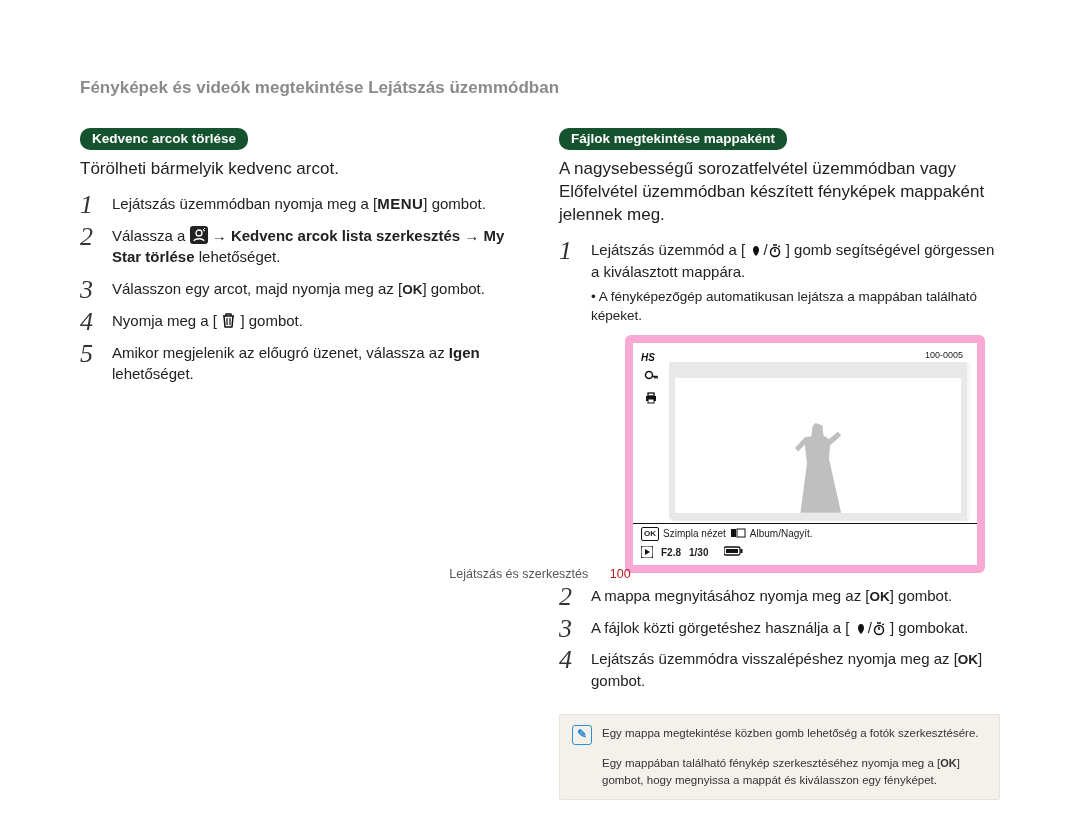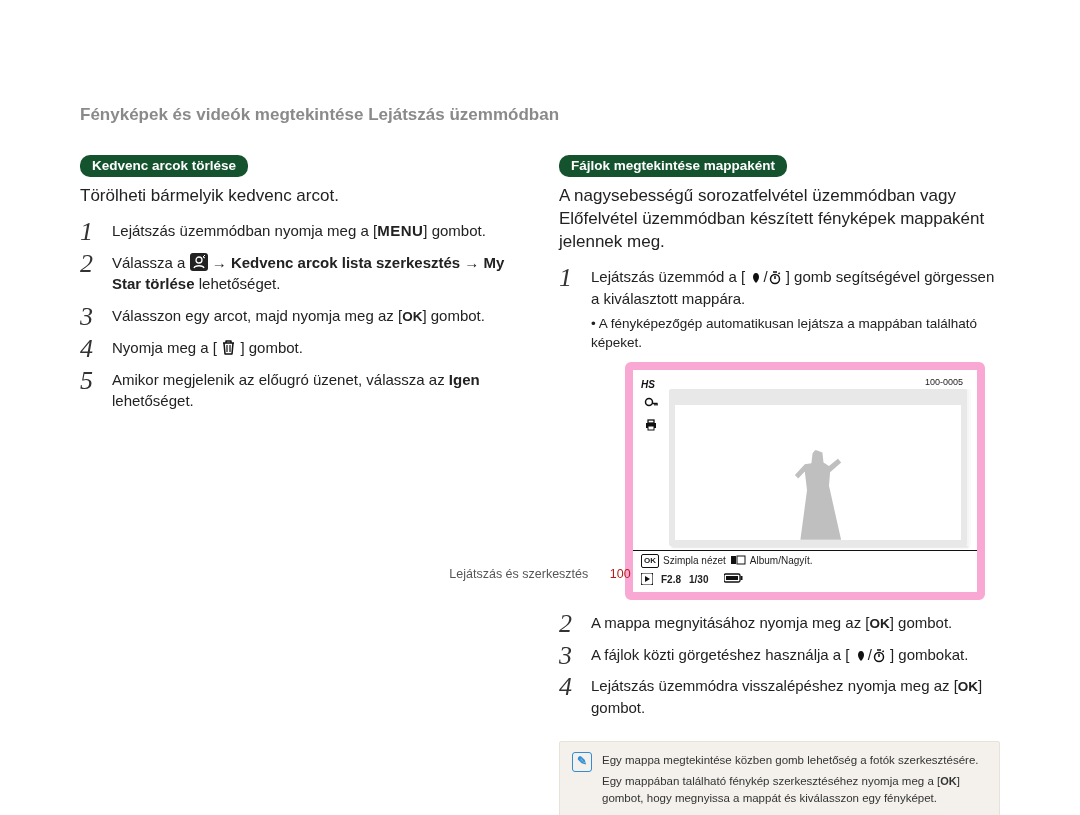--- a/index.html
+++ b/index.html
@@ -6,21 +6,21 @@
     margin: 0;
     padding: 0;
     width: 1080px;
     height: 815px;
     background: #fff;
     font-family: Arial, "Helvetica Neue", Helvetica, sans-serif;
     color: #222;
   }
   .page {
     box-sizing: border-box;
-    padding: 105px 80px 40px 80px;
+    padding: 78px 80px 40px 80px;
     width: 1080px;
     height: 603px;
     position: relative;
   }
   .page-title {
     font-size: 17px;
     color: #8a8a8a;
     margin: 0 0 30px 0;
   }
   .columns {
@@ -335,21 +335,21 @@
         </li>
         <li>
           <span>Lejátszás üzemmódra visszalépéshez nyomja meg az [</span><span class="ok-word">OK</span><span>] gombot.</span>
         </li>
       </ol>
 
       <div class="note-box">
         <div class="note-icon">✎</div>
         <div>
           <div>Egy mappa megtekintése közben gomb lehetőség a fotók szerkesztésére.</div>
-          <div style="margin-top:5px">
+          <div style="margin-top:14px">
             <span>Egy mappában található fénykép szerkesztéséhez nyomja meg a [</span><span class="ok-word" style="font-size:11px">OK</span><span>] gombot, hogy megnyissa a mappát és kiválasszon egy fényképet.</span>
           </div>
         </div>
       </div>
     </div>
 
   </div>
 
   <div class="footer">
     <span>Lejátszás és szerkesztés</span>

